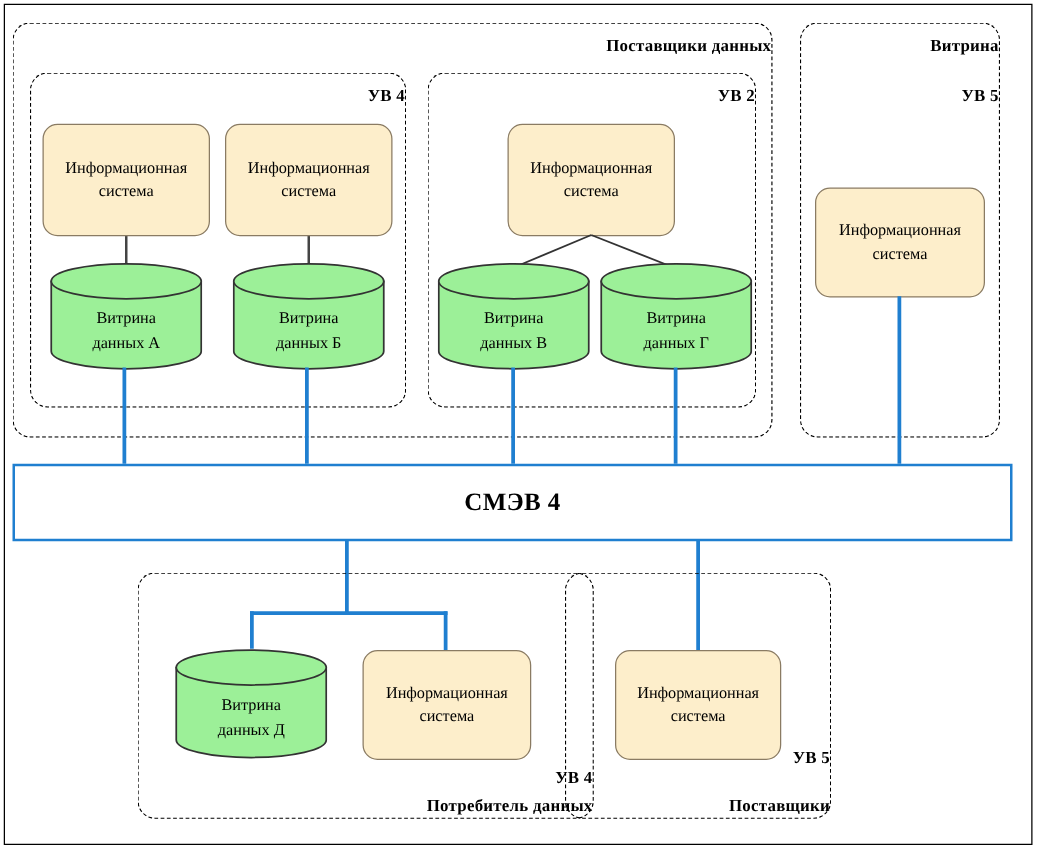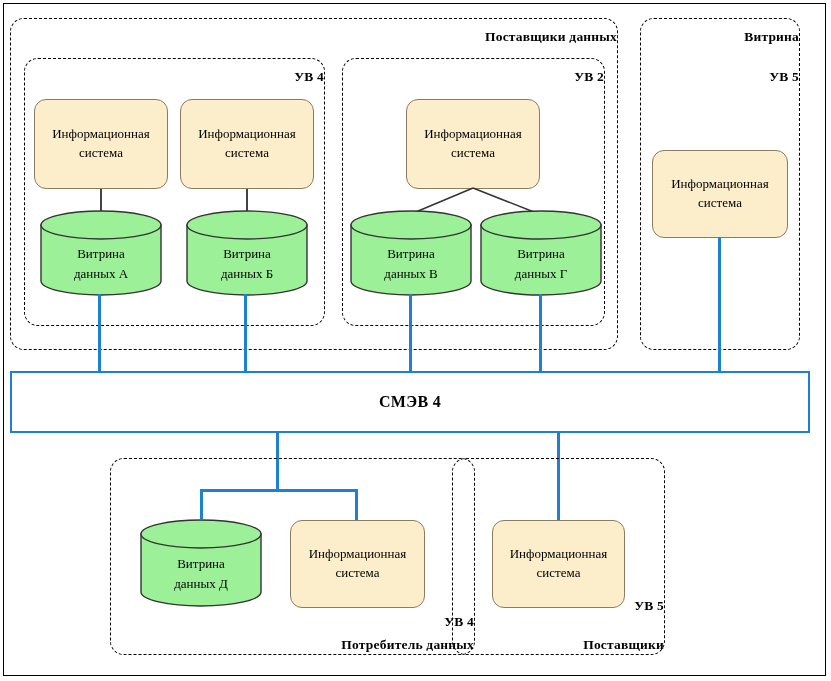--- a/index.html
+++ b/index.html
@@ -86,21 +86,21 @@
     position: absolute;
     border: 2.4px solid #1f7fd0;
     background: #ffffff;
     box-sizing: border-box;
     display: flex;
     align-items: center;
     justify-content: center;
   }
   .bus-label {
     font-weight: bold;
-    font-size: 16px;
+    font-size: 20px;
     color: #000000;
     letter-spacing: 0.3px;
   }
   
   .conn-blue {
     position: absolute;
     background: #1f7fd0;
   }
   .conn-dark {
     position: absolute;

